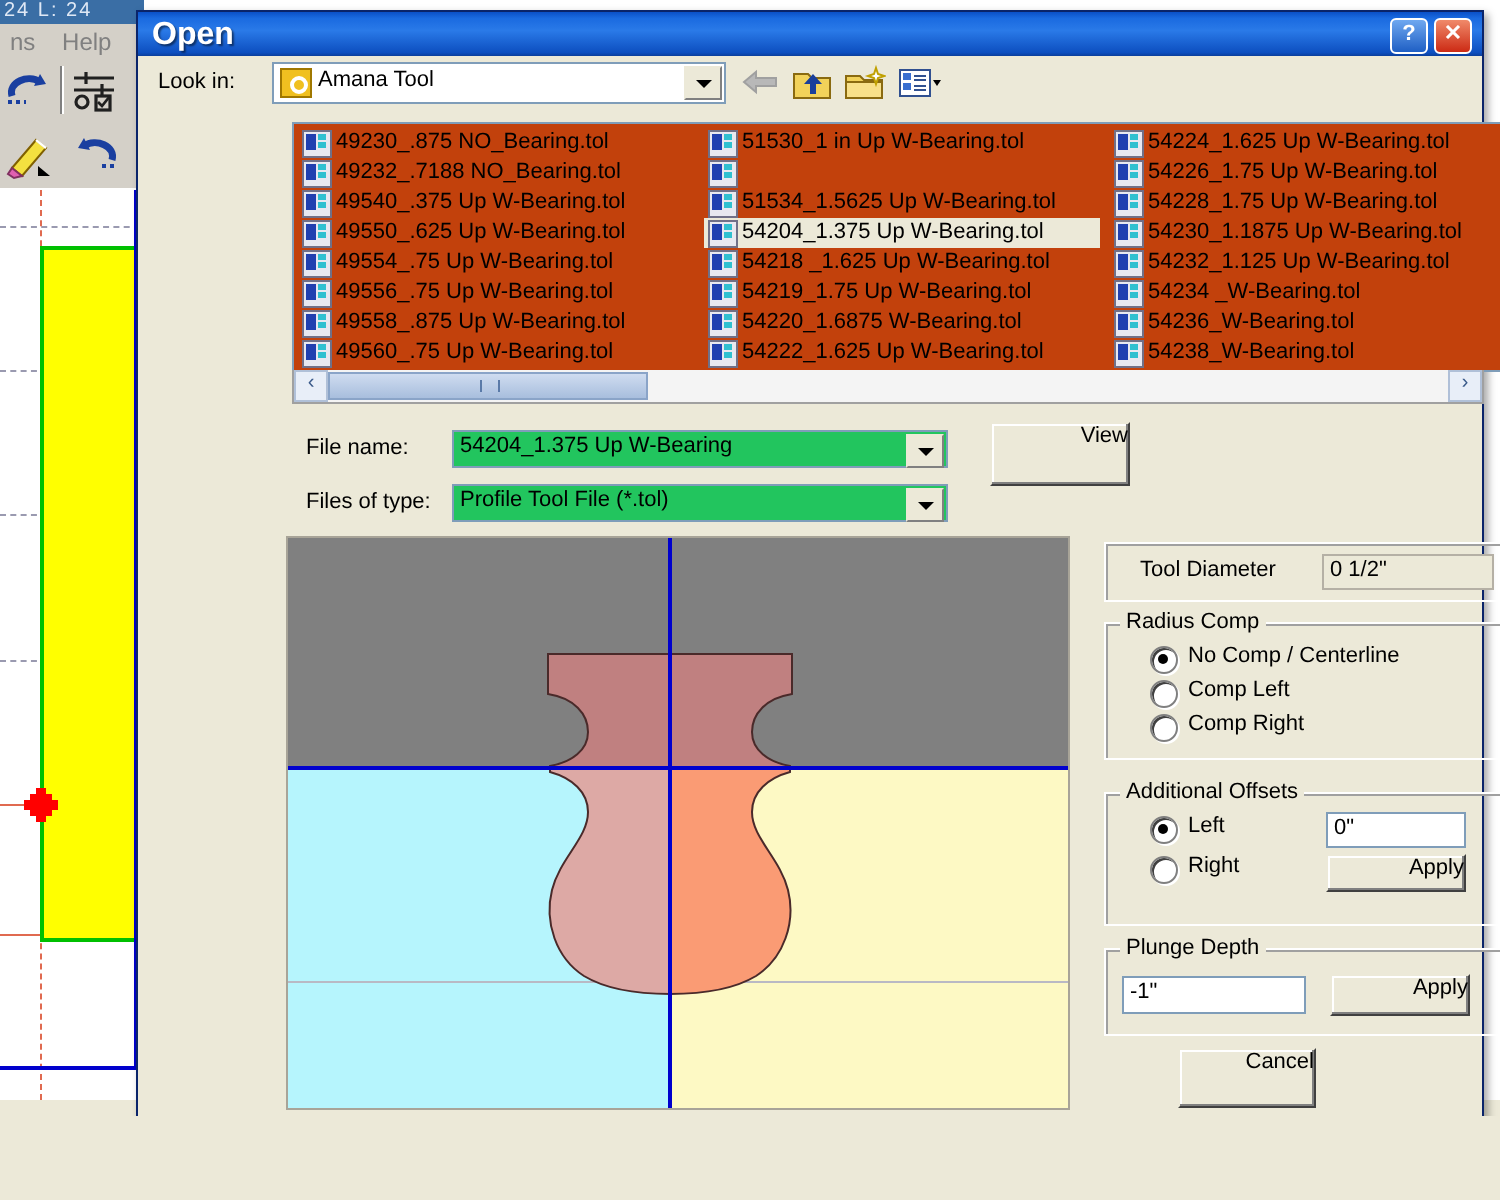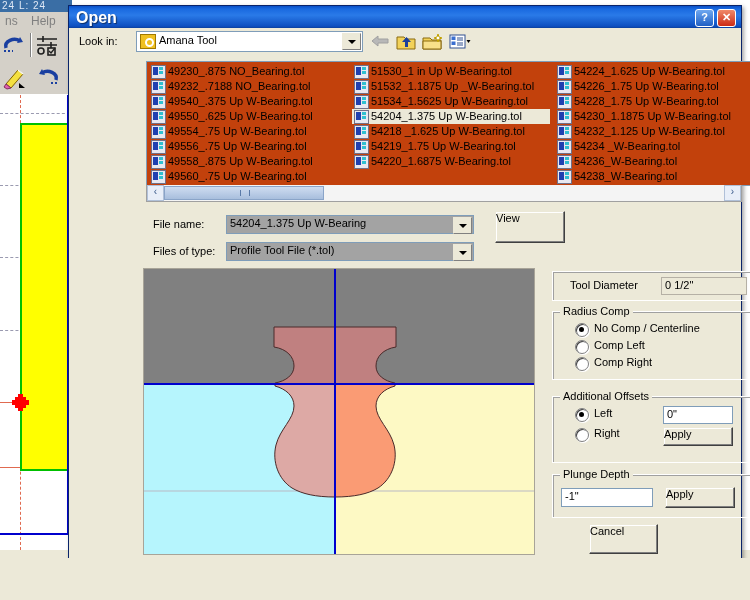--- a/index.html
+++ b/index.html
@@ -93,30 +93,30 @@
   .hs-btn{position:absolute;top:0;width:15px;height:14px;background:#e8eef8;
           border:1px solid #b0c0d8;color:#3a5a8a;font-size:10px;line-height:12px;text-align:center;}
   #hs-left{left:0;} #hs-right{right:0;}
   #hs-thumb{position:absolute;left:17px;top:1px;width:158px;height:12px;
             background:linear-gradient(180deg,#cfdcf0,#a8bedd);border:1px solid #8aa4c8;}
   #hs-grip{position:absolute;left:50%;top:3px;margin-left:-4px;width:8px;height:6px;
            border-left:1px solid #5a7aa8;border-right:1px solid #5a7aa8;}
 
   
   .fn-label{position:absolute;left:84px;font-size:11px;}
-  .fn-box{position:absolute;left:157px;width:246px;height:17px;background:#a3a3a3;
+  .fn-box{position:absolute;left:157px;width:246px;height:17px;background:#22c55e;
           border:1px solid #7f9db9;}
   .fn-val{position:absolute;left:3px;top:1px;font-size:11px;}
   #view-btn{position:absolute;left:426px;top:205px;width:68px;height:30px;}
 
   
   .wbtn{background:#ece9d8;border:1px solid #ece9d8;
         border-right-color:#404040;border-bottom-color:#404040;
         box-shadow:inset -1px -1px 0 #808080, inset 1px 1px 0 #ffffff;
-        font-size:11px;text-align:left;cursor:default;color:#000;}
+        font-size:11px;text-align:right;cursor:default;color:#000;}
   .wbtn span{display:block;}
 
   
   #preview{position:absolute;left:74px;top:262px;width:390px;height:285px;
            border:1px solid #a8a498;background:#808080;overflow:hidden;}
 
   
   .grp{position:absolute;border:1px solid #ffffff;
        box-shadow:inset 1px 1px 0 #a0a0a0;background:transparent;}
   .grp-title{position:absolute;top:-7px;left:7px;background:#ece9d8;padding:0 3px;font-size:11px;}
@@ -253,26 +253,27 @@
         <div class="fl-item"><div class="fl-ico"></div><span>49232_.7188 NO_Bearing.tol</span></div>
         <div class="fl-item"><div class="fl-ico"></div><span>49540_.375 Up W-Bearing.tol</span></div>
         <div class="fl-item"><div class="fl-ico"></div><span>49550_.625 Up W-Bearing.tol</span></div>
         <div class="fl-item"><div class="fl-ico"></div><span>49554_.75 Up W-Bearing.tol</span></div>
         <div class="fl-item"><div class="fl-ico"></div><span>49556_.75 Up W-Bearing.tol</span></div>
         <div class="fl-item"><div class="fl-ico"></div><span>49558_.875 Up W-Bearing.tol</span></div>
         <div class="fl-item"><div class="fl-ico"></div><span>49560_.75 Up W-Bearing.tol</span></div>
       </div>
     <div class="fl-col" id="col1" style="left:205px">
         <div class="fl-item"><div class="fl-ico"></div><span>51530_1 in Up W-Bearing.tol</span></div>
-        <div class="fl-item"><div class="fl-ico"></div><span>51532_1.1875 Up _W-Bearing.tol</span></div>
+        <div class="fl-item"><div class="fl-ico"></div></div>
         <div class="fl-item"><div class="fl-ico"></div><span>51534_1.5625 Up W-Bearing.tol</span></div>
         <div class="fl-item sel"><div class="fl-ico"></div><span>54204_1.375 Up  W-Bearing.tol</span></div>
         <div class="fl-item"><div class="fl-ico"></div><span>54218 _1.625 Up W-Bearing.tol</span></div>
         <div class="fl-item"><div class="fl-ico"></div><span>54219_1.75 Up W-Bearing.tol</span></div>
         <div class="fl-item"><div class="fl-ico"></div><span>54220_1.6875 W-Bearing.tol</span></div>
+        <div class="fl-item"><div class="fl-ico"></div><span>54222_1.625 Up W-Bearing.tol</span></div>
       </div>
     <div class="fl-col" id="col2" style="left:408px">
         <div class="fl-item"><div class="fl-ico"></div><span>54224_1.625 Up W-Bearing.tol</span></div>
         <div class="fl-item"><div class="fl-ico"></div><span>54226_1.75 Up W-Bearing.tol</span></div>
         <div class="fl-item"><div class="fl-ico"></div><span>54228_1.75 Up W-Bearing.tol</span></div>
         <div class="fl-item"><div class="fl-ico"></div><span>54230_1.1875 Up W-Bearing.tol</span></div>
         <div class="fl-item"><div class="fl-ico"></div><span>54232_1.125 Up W-Bearing.tol</span></div>
         <div class="fl-item"><div class="fl-ico"></div><span>54234 _W-Bearing.tol</span></div>
         <div class="fl-item"><div class="fl-ico"></div><span>54236_W-Bearing.tol</span></div>
         <div class="fl-item"><div class="fl-ico"></div><span>54238_W-Bearing.tol</span></div>

